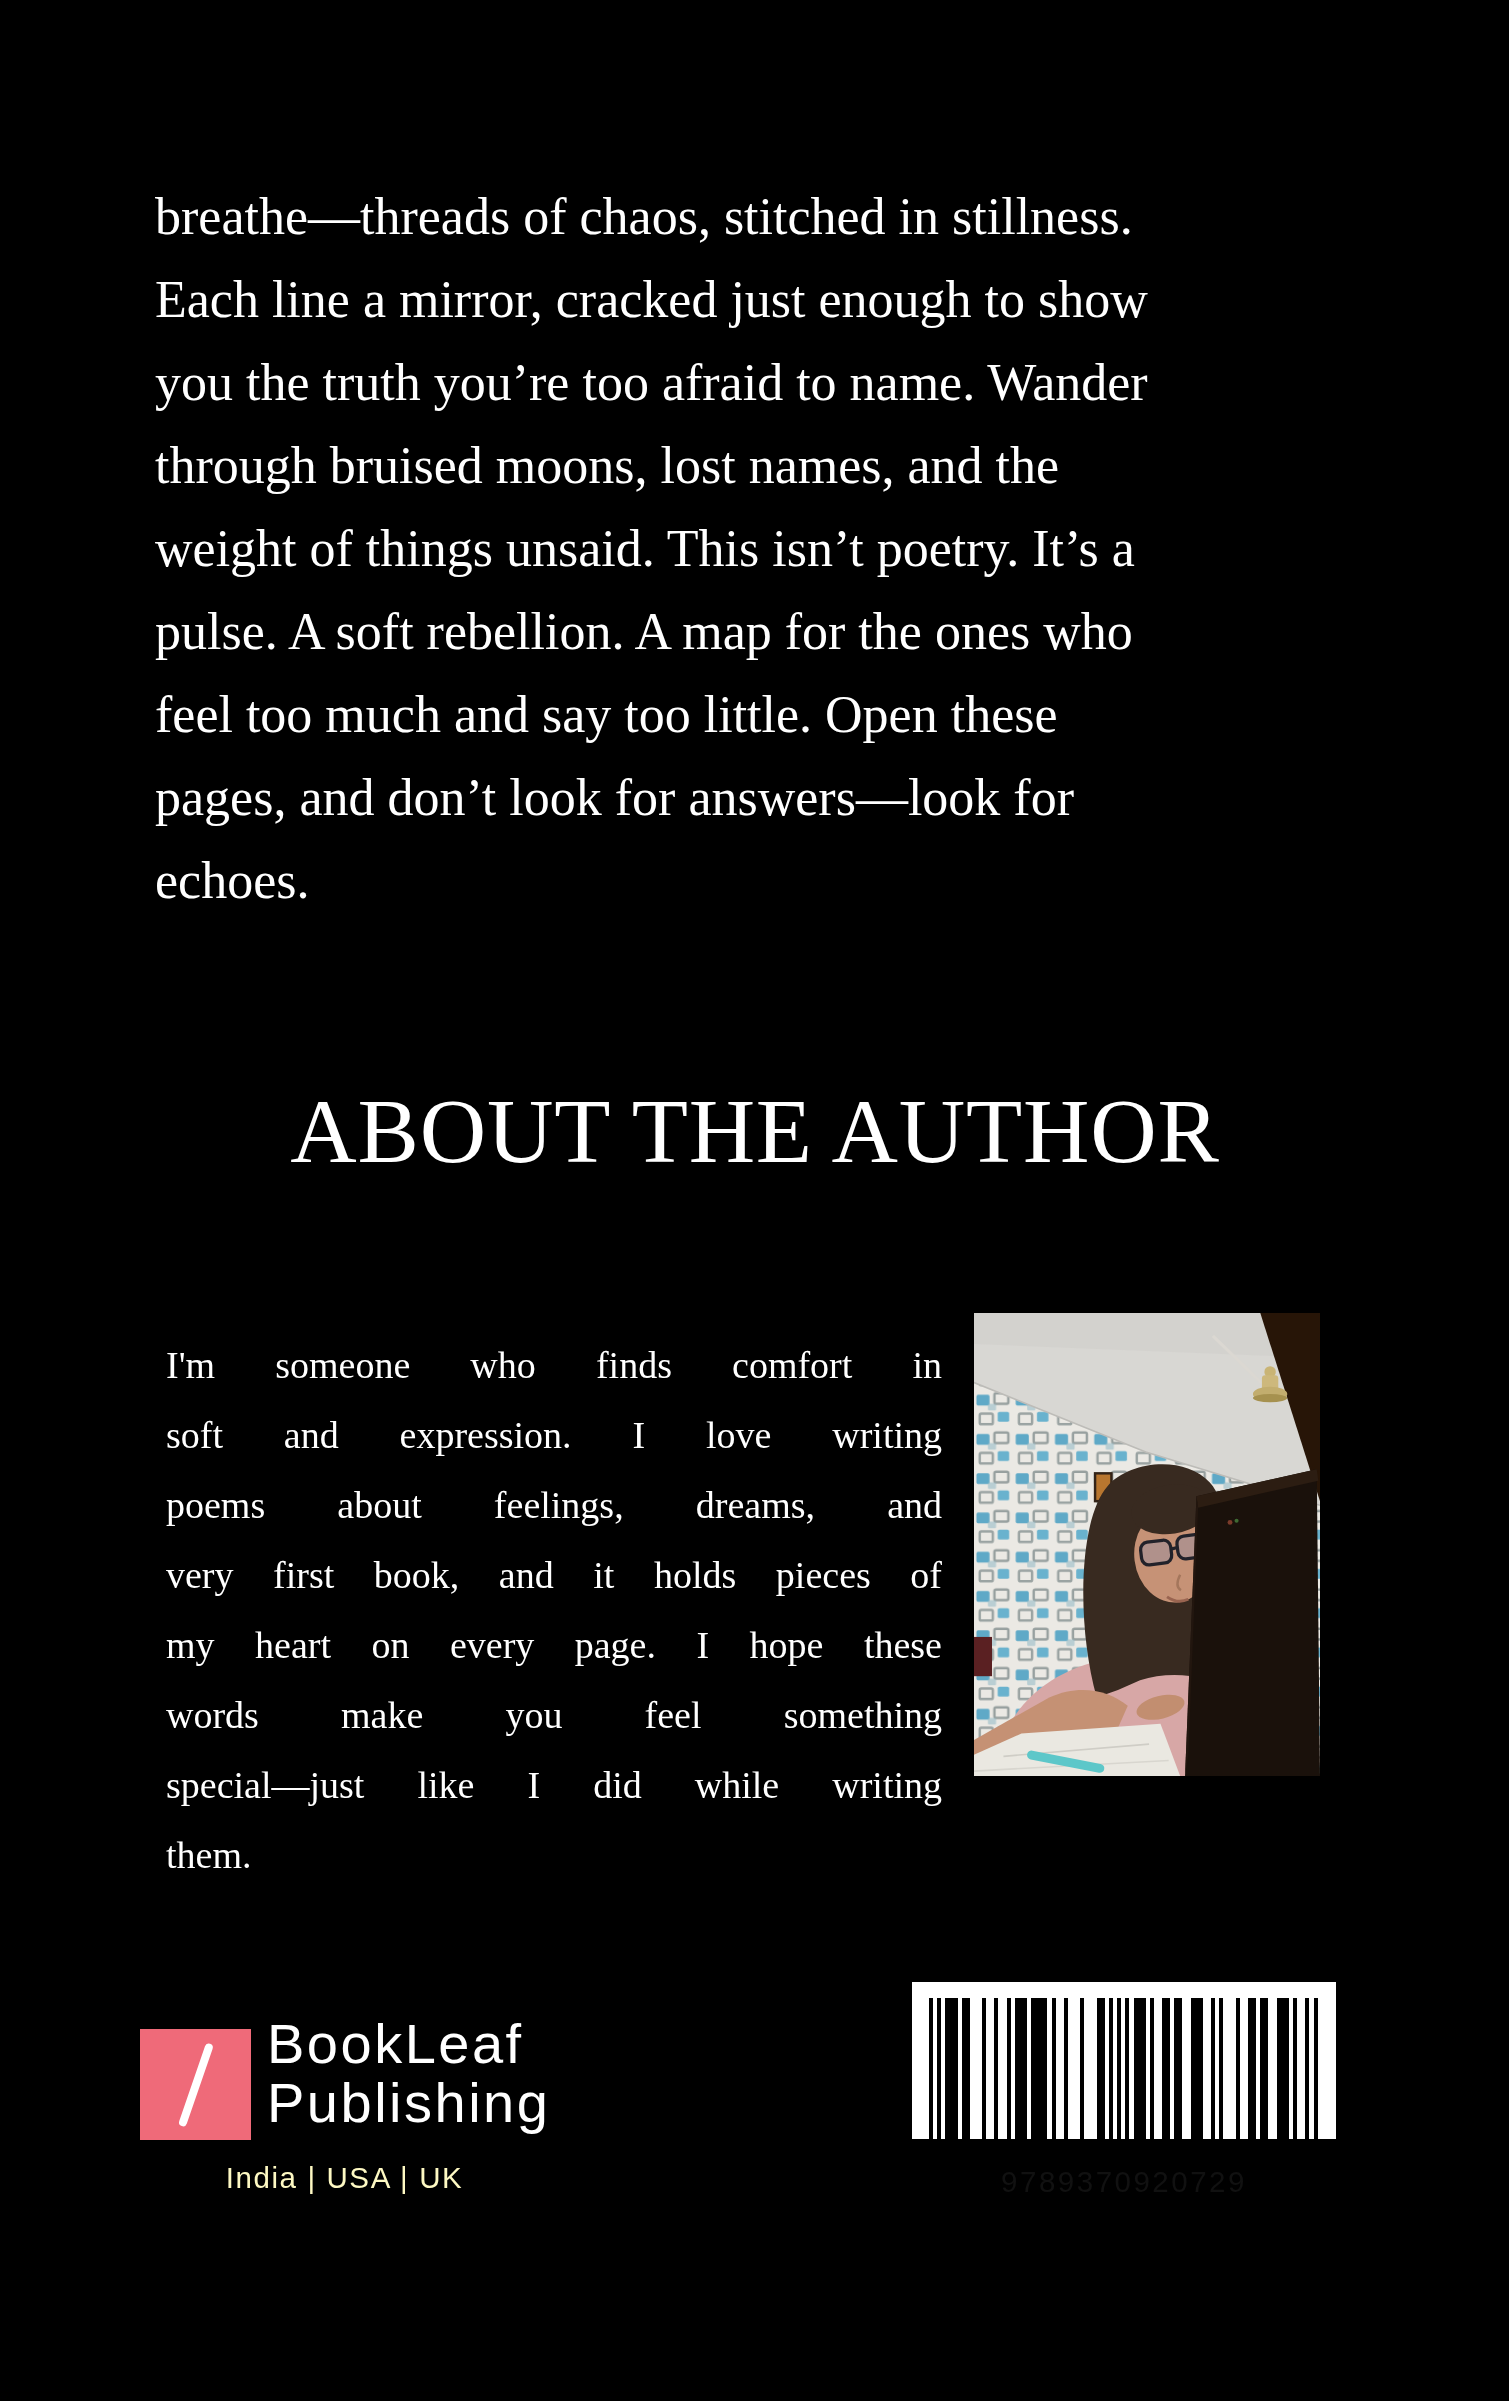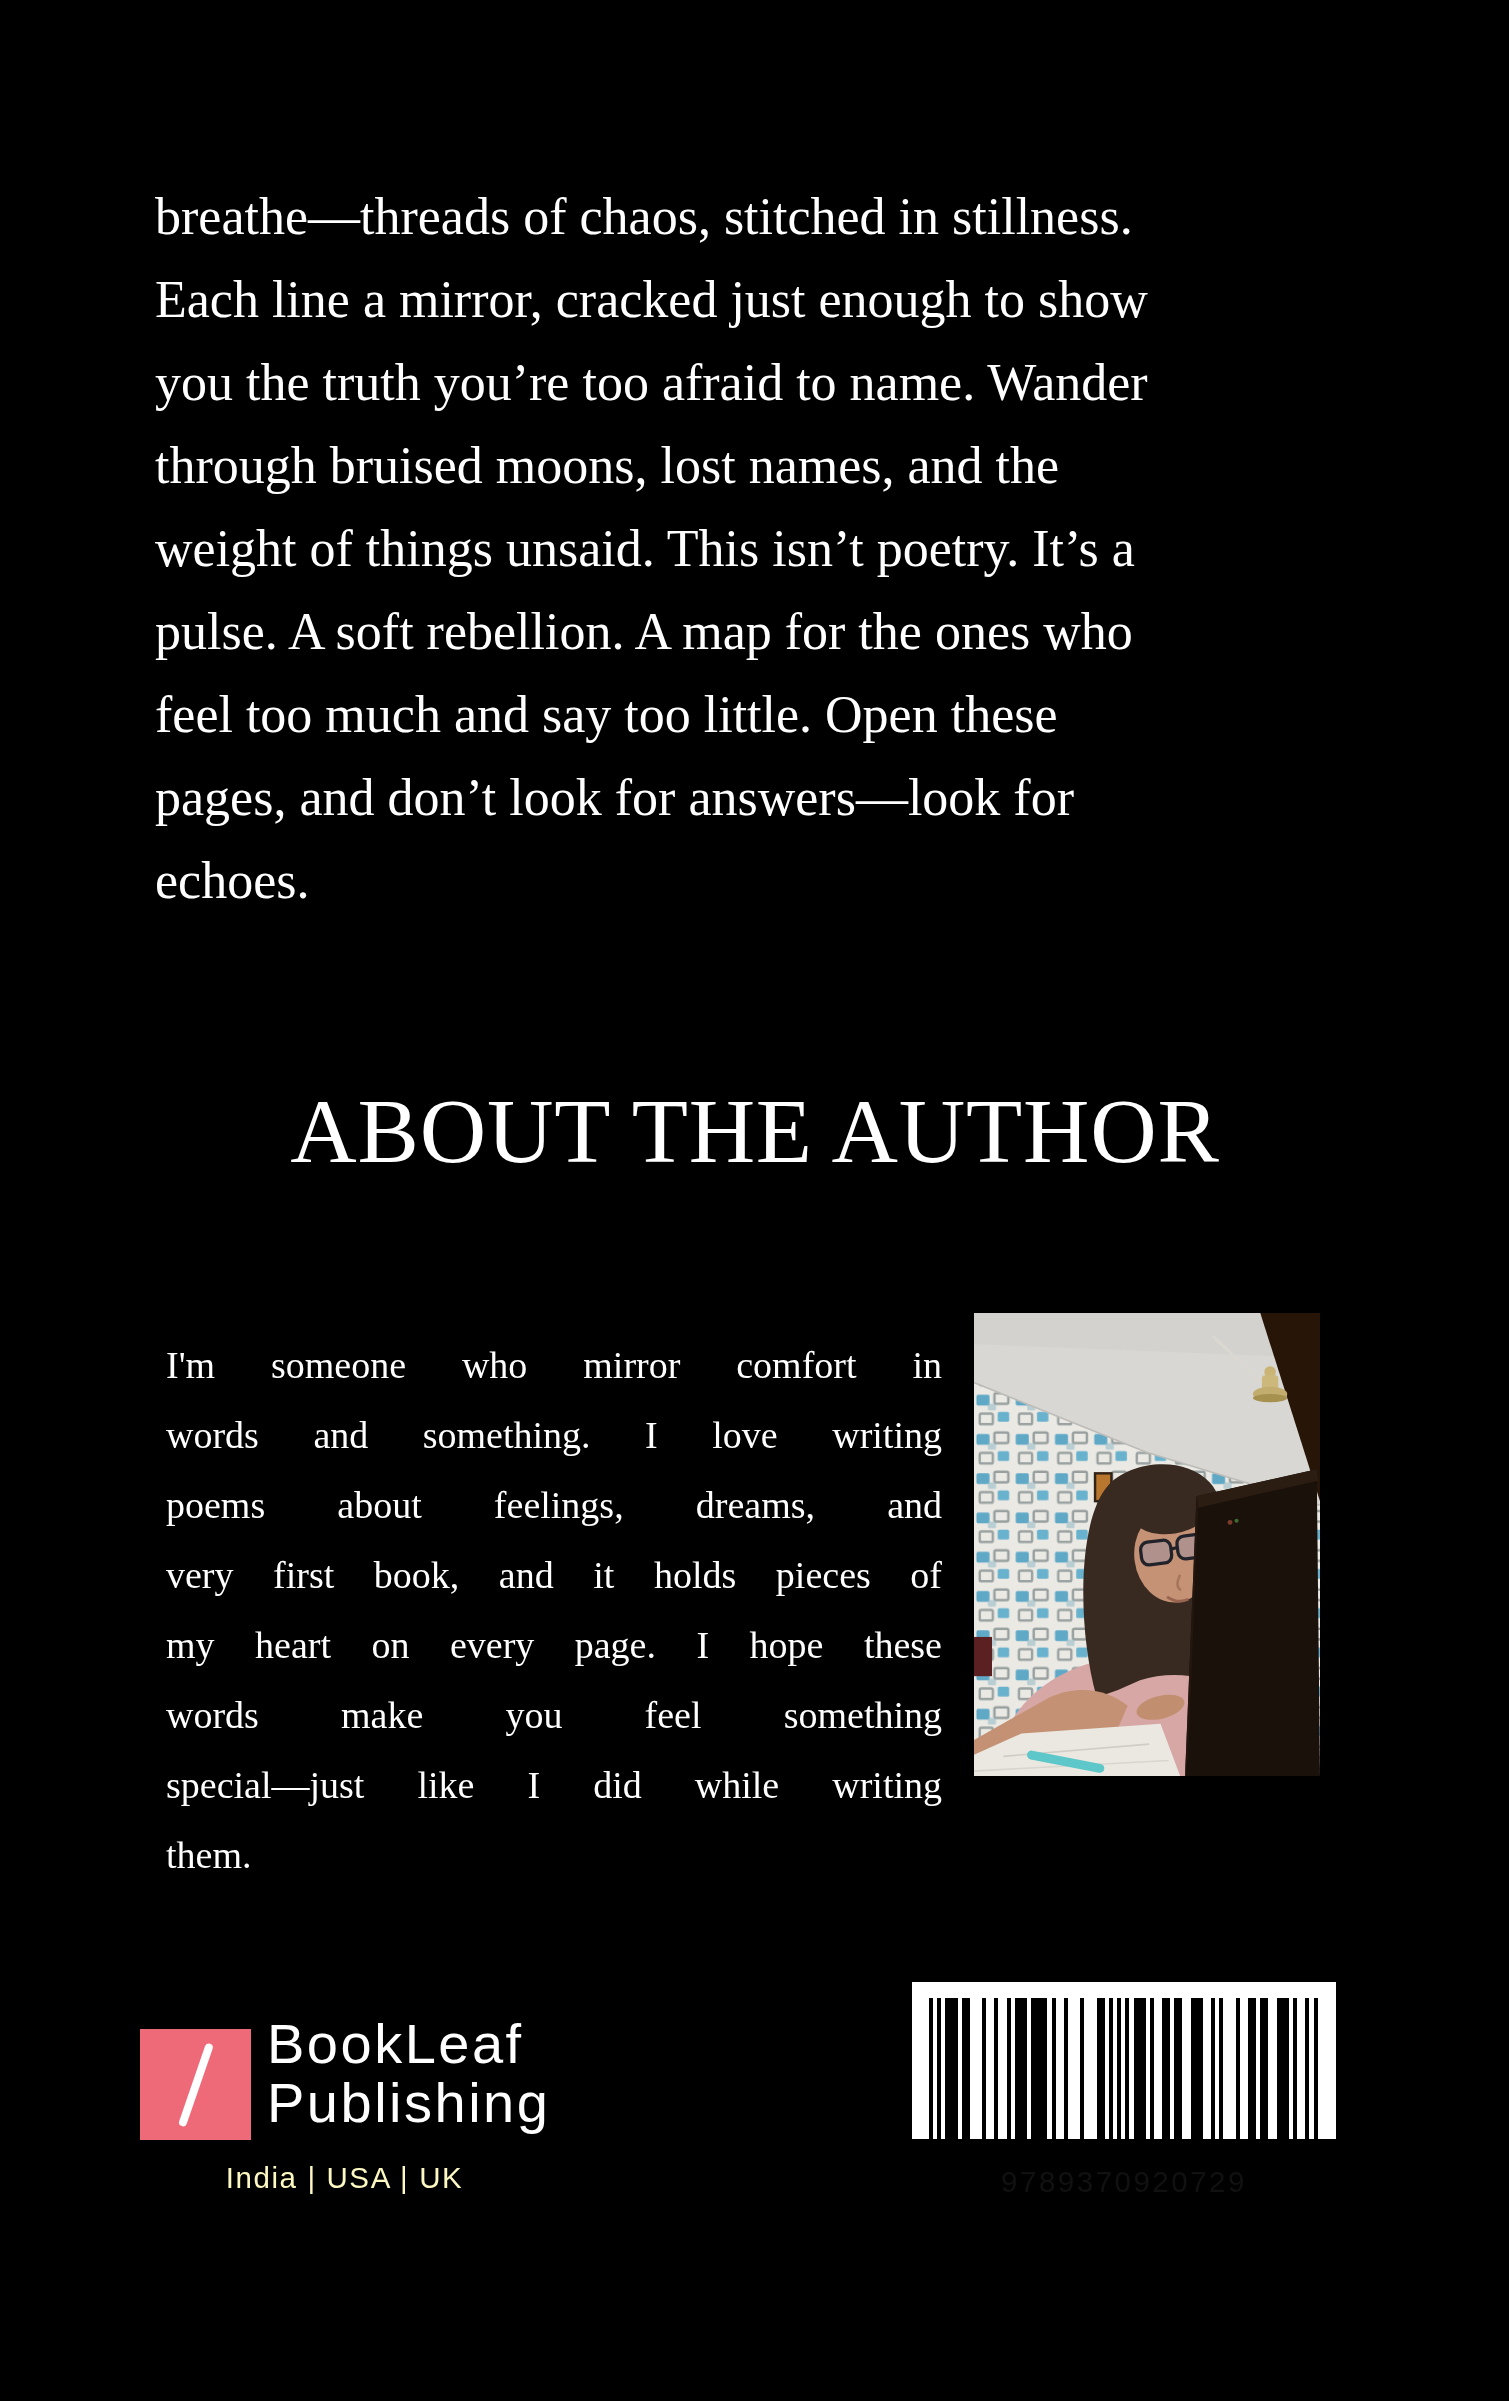--- a/index.html
+++ b/index.html
@@ -67,22 +67,22 @@
     <div class="line">weight of things unsaid. This isn’t poetry. It’s a</div>
     <div class="line">pulse. A soft rebellion. A map for the ones who</div>
     <div class="line">feel too much and say too little. Open these</div>
     <div class="line">pages, and don’t look for answers—look for</div>
     <div class="line">echoes.</div>
   </section>
 
   <h1 class="about-heading">ABOUT THE AUTHOR</h1>
 
   <section class="bio">
-    <div class="line">I'm someone who mirror comfort in</div>
-    <div class="line">words and something. I love writing</div>
+    <div class="line">I'm someone who finds comfort in</div>
+    <div class="line">soft and expression. I love writing</div>
     <div class="line">poems about feelings, dreams, and</div>
     <div class="line">very first book, and it holds pieces of</div>
     <div class="line">my heart on every page. I hope these</div>
     <div class="line">words make you feel something</div>
     <div class="line">special—just like I did while writing</div>
     <div class="line last">them.</div>
   </section>
 
   <figure class="photo">
     <svg viewBox="0 0 423 566" width="346" height="463" xmlns="http://www.w3.org/2000/svg">

